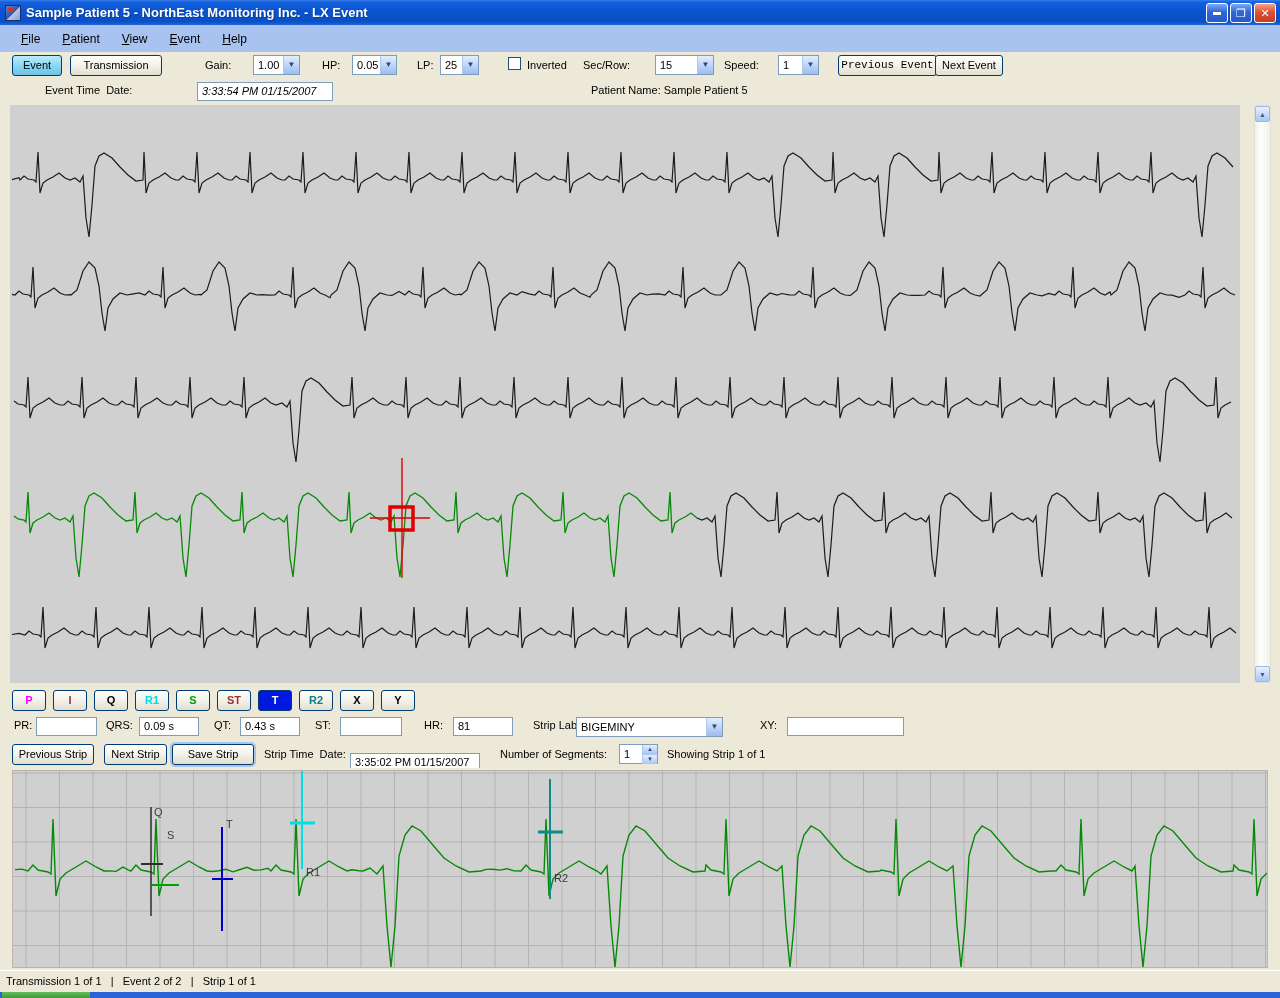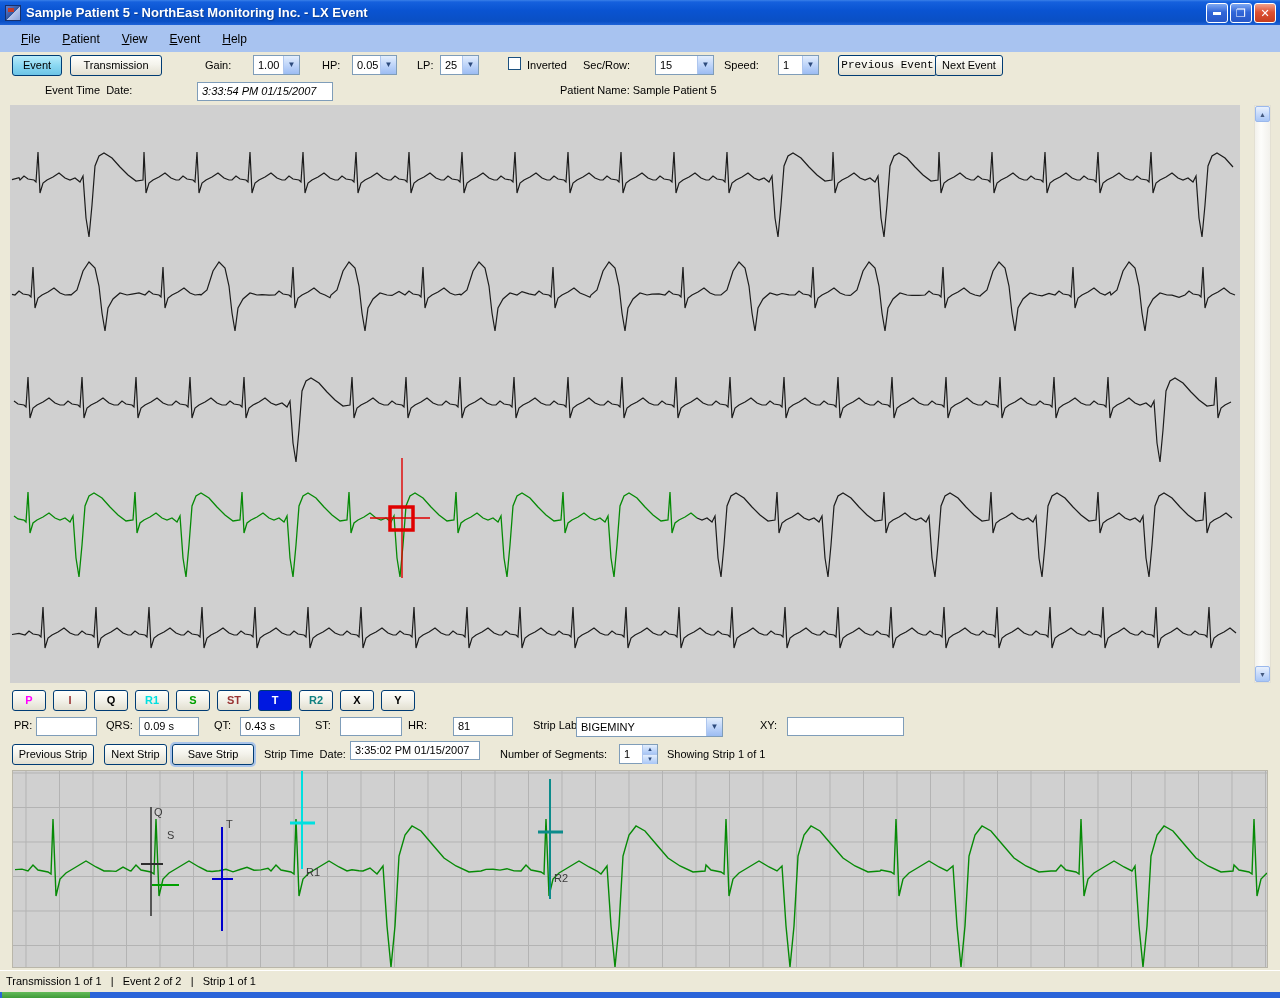--- a/index.html
+++ b/index.html
@@ -147,21 +147,21 @@
       <span class="arr">▼</span>
     </div>
 
     <div class="btn" style="left:838px;width:99px;font-family:Liberation Mono, monospace;">Previous Event</div>
     <div class="btn" style="left:935px;width:68px;">Next Event</div>
   </div>
 
   <div class="inforow">
     <span class="lbl" style="left:45px;">Event Time  Date:</span>
     <div class="field" style="left:197px;width:136px;font-style:italic;">3:33:54 PM 01/15/2007</div>
-    <span class="lbl" style="left:560px;">Patient Name: Sample Patient 5</span>
+    <span class="lbl" style="left:591px;">Patient Name: Sample Patient 5</span>
   </div>
 
   <div class="main-area">
     <svg id="main-svg" class="main-canvas" width="1230" height="578">
         <polyline points="2.0,74.7 9.0,72.7 10.0,75.0 14.0,71.0 18.0,74.0 24.0,75.0 26.0,77.0 28.0,47.0 30.0,88.0 33.0,78.0 37.0,75.0 43.0,72.0 49.0,68.0 55.0,73.0 60.0,75.0 65.0,73.0 70.0,77.0 73.0,71.0 76.0,113.0 79.0,132.0 82.0,100.0 85.0,61.0 89.0,51.0 94.0,48.0 102.0,53.0 110.0,62.0 118.0,70.0 126.0,76.0 133.0,75.0 134.0,47.0 136.0,88.0 139.0,78.0 143.0,75.0 149.0,72.0 155.0,68.0 161.0,73.0 166.0,75.0 169.0,75.0 173.0,71.0 177.0,74.0 183.0,75.0 185.0,77.0 187.0,47.0 189.0,88.0 192.0,78.0 196.0,75.0 202.0,72.0 208.0,68.0 214.0,73.0 219.0,75.0 222.0,75.0 226.0,71.0 230.0,74.0 236.0,75.0 238.0,77.0 240.0,47.0 242.0,88.0 245.0,78.0 249.0,75.0 255.0,72.0 261.0,68.0 267.0,73.0 272.0,75.0 275.0,75.0 279.0,71.0 283.0,74.0 289.0,75.0 291.0,77.0 293.0,47.0 295.0,88.0 298.0,78.0 302.0,75.0 308.0,72.0 314.0,68.0 320.0,73.0 325.0,75.0 328.0,75.0 332.0,71.0 336.0,74.0 342.0,75.0 344.0,77.0 346.0,47.0 348.0,88.0 351.0,78.0 355.0,75.0 361.0,72.0 367.0,68.0 373.0,73.0 378.0,75.0 381.0,75.0 385.0,71.0 389.0,74.0 395.0,75.0 397.0,77.0 399.0,47.0 401.0,88.0 404.0,78.0 408.0,75.0 414.0,72.0 420.0,68.0 426.0,73.0 431.0,75.0 434.0,75.0 438.0,71.0 442.0,74.0 448.0,75.0 450.0,77.0 452.0,47.0 454.0,88.0 457.0,78.0 461.0,75.0 467.0,72.0 473.0,68.0 479.0,73.0 484.0,75.0 487.0,75.0 491.0,71.0 495.0,74.0 501.0,75.0 503.0,77.0 505.0,47.0 507.0,88.0 510.0,78.0 514.0,75.0 520.0,72.0 526.0,68.0 532.0,73.0 537.0,75.0 540.0,75.0 544.0,71.0 548.0,74.0 554.0,75.0 556.0,77.0 558.0,47.0 560.0,88.0 563.0,78.0 567.0,75.0 573.0,72.0 579.0,68.0 585.0,73.0 590.0,75.0 593.0,75.0 597.0,71.0 601.0,74.0 607.0,75.0 609.0,77.0 611.0,47.0 613.0,88.0 616.0,78.0 620.0,75.0 626.0,72.0 632.0,68.0 638.0,73.0 643.0,75.0 646.0,75.0 650.0,71.0 654.0,74.0 660.0,75.0 662.0,77.0 664.0,47.0 666.0,88.0 669.0,78.0 673.0,75.0 679.0,72.0 685.0,68.0 691.0,73.0 696.0,75.0 699.0,75.0 703.0,71.0 707.0,74.0 713.0,75.0 715.0,77.0 717.0,47.0 719.0,88.0 722.0,78.0 726.0,75.0 732.0,72.0 738.0,68.0 744.0,73.0 749.0,75.0 754.0,73.0 759.0,77.0 762.0,71.0 765.0,113.0 768.0,132.0 771.0,100.0 774.0,61.0 778.0,51.0 783.0,48.0 791.0,53.0 799.0,62.0 807.0,70.0 815.0,76.0 822.0,75.0 823.0,47.0 825.0,88.0 828.0,78.0 832.0,75.0 838.0,72.0 844.0,68.0 850.0,73.0 855.0,75.0 860.0,73.0 865.0,77.0 868.0,71.0 871.0,113.0 874.0,132.0 877.0,100.0 880.0,61.0 884.0,51.0 889.0,48.0 897.0,53.0 905.0,62.0 913.0,70.0 921.0,76.0 928.0,75.0 929.0,47.0 931.0,88.0 934.0,78.0 938.0,75.0 944.0,72.0 950.0,68.0 956.0,73.0 961.0,75.0 964.0,75.0 968.0,71.0 972.0,74.0 978.0,75.0 980.0,77.0 982.0,47.0 984.0,88.0 987.0,78.0 991.0,75.0 997.0,72.0 1003.0,68.0 1009.0,73.0 1014.0,75.0 1017.0,75.0 1021.0,71.0 1025.0,74.0 1031.0,75.0 1033.0,77.0 1035.0,47.0 1037.0,88.0 1040.0,78.0 1044.0,75.0 1050.0,72.0 1056.0,68.0 1062.0,73.0 1067.0,75.0 1070.0,75.0 1074.0,71.0 1078.0,74.0 1084.0,75.0 1086.0,77.0 1088.0,47.0 1090.0,88.0 1093.0,78.0 1097.0,75.0 1103.0,72.0 1109.0,68.0 1115.0,73.0 1120.0,75.0 1123.0,75.0 1127.0,71.0 1131.0,74.0 1137.0,75.0 1139.0,77.0 1141.0,47.0 1143.0,88.0 1146.0,78.0 1150.0,75.0 1156.0,72.0 1162.0,68.0 1168.0,73.0 1173.0,75.0 1178.0,73.0 1183.0,77.0 1186.0,71.0 1189.0,113.0 1192.0,132.0 1195.0,100.0 1198.0,61.0 1202.0,51.0 1207.0,48.0 1215.0,53.0 1223.0,62.0" fill="none" stroke="#1c1c1c" stroke-width="1.2"></polyline>
         <polyline points="2.0,189.3 5.0,190.0 9.0,186.0 13.0,189.0 19.0,190.0 21.0,192.0 23.0,162.0 25.0,203.0 28.0,193.0 32.0,190.0 38.0,187.0 44.0,183.0 50.0,188.0 55.0,190.0 60.0,189.6 61.0,190.0 67.0,185.0 73.0,166.0 79.0,157.0 85.0,163.0 89.0,181.0 92.0,208.0 95.0,226.0 98.0,203.0 103.0,194.0 110.0,188.0 117.0,190.0 122.0,189.1 129.0,187.9 135.0,190.0 139.0,186.0 143.0,189.0 149.0,190.0 151.0,192.0 153.0,162.0 155.0,203.0 158.0,193.0 162.0,190.0 168.0,187.0 174.0,183.0 180.0,188.0 185.0,190.0 190.0,189.4 191.0,190.0 197.0,185.0 203.0,166.0 209.0,157.0 215.0,163.0 219.0,181.0 222.0,208.0 225.0,226.0 228.0,203.0 233.0,194.0 240.0,188.0 247.0,190.0 252.0,189.7 259.0,190.1 265.0,190.0 269.0,186.0 273.0,189.0 279.0,190.0 281.0,192.0 283.0,162.0 285.0,203.0 288.0,193.0 292.0,190.0 298.0,187.0 304.0,183.0 310.0,188.0 315.0,190.0 320.0,192.7 321.0,190.0 327.0,185.0 333.0,166.0 339.0,157.0 345.0,163.0 349.0,181.0 352.0,208.0 355.0,226.0 358.0,203.0 363.0,194.0 370.0,188.0 377.0,190.0 382.0,190.4 389.0,186.4 395.0,190.0 399.0,186.0 403.0,189.0 409.0,190.0 411.0,192.0 413.0,162.0 415.0,203.0 418.0,193.0 422.0,190.0 428.0,187.0 434.0,183.0 440.0,188.0 445.0,190.0 450.0,189.2 451.0,190.0 457.0,185.0 463.0,166.0 469.0,157.0 475.0,163.0 479.0,181.0 482.0,208.0 485.0,226.0 488.0,203.0 493.0,194.0 500.0,188.0 507.0,190.0 512.0,186.6 519.0,188.9 525.0,190.0 529.0,186.0 533.0,189.0 539.0,190.0 541.0,192.0 543.0,162.0 545.0,203.0 548.0,193.0 552.0,190.0 558.0,187.0 564.0,183.0 570.0,188.0 575.0,190.0 580.0,192.2 581.0,190.0 587.0,185.0 593.0,166.0 599.0,157.0 605.0,163.0 609.0,181.0 612.0,208.0 615.0,226.0 618.0,203.0 623.0,194.0 630.0,188.0 637.0,190.0 642.0,189.2 649.0,188.9 655.0,190.0 659.0,186.0 663.0,189.0 669.0,190.0 671.0,192.0 673.0,162.0 675.0,203.0 678.0,193.0 682.0,190.0 688.0,187.0 694.0,183.0 700.0,188.0 705.0,190.0 710.0,190.0 711.0,190.0 717.0,185.0 723.0,166.0 729.0,157.0 735.0,163.0 739.0,181.0 742.0,208.0 745.0,226.0 748.0,203.0 753.0,194.0 760.0,188.0 767.0,190.0 772.0,188.5 779.0,189.8 785.0,190.0 789.0,186.0 793.0,189.0 799.0,190.0 801.0,192.0 803.0,162.0 805.0,203.0 808.0,193.0 812.0,190.0 818.0,187.0 824.0,183.0 830.0,188.0 835.0,190.0 840.0,190.4 841.0,190.0 847.0,185.0 853.0,166.0 859.0,157.0 865.0,163.0 869.0,181.0 872.0,208.0 875.0,226.0 878.0,203.0 883.0,194.0 890.0,188.0 897.0,190.0 902.0,190.4 909.0,190.3 915.0,190.0 919.0,186.0 923.0,189.0 929.0,190.0 931.0,192.0 933.0,162.0 935.0,203.0 938.0,193.0 942.0,190.0 948.0,187.0 954.0,183.0 960.0,188.0 965.0,190.0 970.0,191.1 971.0,190.0 977.0,185.0 983.0,166.0 989.0,157.0 995.0,163.0 999.0,181.0 1002.0,208.0 1005.0,226.0 1008.0,203.0 1013.0,194.0 1020.0,188.0 1027.0,190.0 1032.0,190.8 1039.0,188.4 1045.0,190.0 1049.0,186.0 1053.0,189.0 1059.0,190.0 1061.0,192.0 1063.0,162.0 1065.0,203.0 1068.0,193.0 1072.0,190.0 1078.0,187.0 1084.0,183.0 1090.0,188.0 1095.0,190.0 1100.0,186.9 1101.0,190.0 1107.0,185.0 1113.0,166.0 1119.0,157.0 1125.0,163.0 1129.0,181.0 1132.0,208.0 1135.0,226.0 1138.0,203.0 1143.0,194.0 1150.0,188.0 1157.0,190.0 1162.0,190.1 1169.0,192.3 1175.0,190.0 1179.0,186.0 1183.0,189.0 1189.0,190.0 1191.0,192.0 1193.0,162.0 1195.0,203.0 1198.0,193.0 1202.0,190.0 1208.0,187.0 1214.0,183.0 1220.0,188.0 1225.0,190.0" fill="none" stroke="#1c1c1c" stroke-width="1.2"></polyline>
         <polyline points="4.0,296.0 8.0,299.0 14.0,300.0 16.0,302.0 18.0,272.0 20.0,313.0 23.0,303.0 27.0,300.0 33.0,297.0 39.0,293.0 45.0,298.0 50.0,300.0 54.0,300.0 58.0,296.0 62.0,299.0 68.0,300.0 70.0,302.0 72.0,272.0 74.0,313.0 77.0,303.0 81.0,300.0 87.0,297.0 93.0,293.0 99.0,298.0 104.0,300.0 108.0,300.0 112.0,296.0 116.0,299.0 122.0,300.0 124.0,302.0 126.0,272.0 128.0,313.0 131.0,303.0 135.0,300.0 141.0,297.0 147.0,293.0 153.0,298.0 158.0,300.0 162.0,300.0 166.0,296.0 170.0,299.0 176.0,300.0 178.0,302.0 180.0,272.0 182.0,313.0 185.0,303.0 189.0,300.0 195.0,297.0 201.0,293.0 207.0,298.0 212.0,300.0 216.0,300.0 220.0,296.0 224.0,299.0 230.0,300.0 232.0,302.0 234.0,272.0 236.0,313.0 239.0,303.0 243.0,300.0 249.0,297.0 255.0,293.0 261.0,298.0 266.0,300.0 272.0,298.0 277.0,302.0 280.0,296.0 283.0,338.0 286.0,357.0 289.0,325.0 292.0,286.0 296.0,276.0 301.0,273.0 309.0,278.0 317.0,287.0 325.0,295.0 333.0,301.0 340.0,300.0 342.0,272.0 344.0,313.0 347.0,303.0 351.0,300.0 357.0,297.0 363.0,293.0 369.0,298.0 374.0,300.0 378.0,300.0 382.0,296.0 386.0,299.0 392.0,300.0 394.0,302.0 396.0,272.0 398.0,313.0 401.0,303.0 405.0,300.0 411.0,297.0 417.0,293.0 423.0,298.0 428.0,300.0 432.0,300.0 436.0,296.0 440.0,299.0 446.0,300.0 448.0,302.0 450.0,272.0 452.0,313.0 455.0,303.0 459.0,300.0 465.0,297.0 471.0,293.0 477.0,298.0 482.0,300.0 486.0,300.0 490.0,296.0 494.0,299.0 500.0,300.0 502.0,302.0 504.0,272.0 506.0,313.0 509.0,303.0 513.0,300.0 519.0,297.0 525.0,293.0 531.0,298.0 536.0,300.0 540.0,300.0 544.0,296.0 548.0,299.0 554.0,300.0 556.0,302.0 558.0,272.0 560.0,313.0 563.0,303.0 567.0,300.0 573.0,297.0 579.0,293.0 585.0,298.0 590.0,300.0 594.0,300.0 598.0,296.0 602.0,299.0 608.0,300.0 610.0,302.0 612.0,272.0 614.0,313.0 617.0,303.0 621.0,300.0 627.0,297.0 633.0,293.0 639.0,298.0 644.0,300.0 648.0,300.0 652.0,296.0 656.0,299.0 662.0,300.0 664.0,302.0 666.0,272.0 668.0,313.0 671.0,303.0 675.0,300.0 681.0,297.0 687.0,293.0 693.0,298.0 698.0,300.0 702.0,300.0 706.0,296.0 710.0,299.0 716.0,300.0 718.0,302.0 720.0,272.0 722.0,313.0 725.0,303.0 729.0,300.0 735.0,297.0 741.0,293.0 747.0,298.0 752.0,300.0 756.0,300.0 760.0,296.0 764.0,299.0 770.0,300.0 772.0,302.0 774.0,272.0 776.0,313.0 779.0,303.0 783.0,300.0 789.0,297.0 795.0,293.0 801.0,298.0 806.0,300.0 810.0,300.0 814.0,296.0 818.0,299.0 824.0,300.0 826.0,302.0 828.0,272.0 830.0,313.0 833.0,303.0 837.0,300.0 843.0,297.0 849.0,293.0 855.0,298.0 860.0,300.0 864.0,300.0 868.0,296.0 872.0,299.0 878.0,300.0 880.0,302.0 882.0,272.0 884.0,313.0 887.0,303.0 891.0,300.0 897.0,297.0 903.0,293.0 909.0,298.0 914.0,300.0 918.0,300.0 922.0,296.0 926.0,299.0 932.0,300.0 934.0,302.0 936.0,272.0 938.0,313.0 941.0,303.0 945.0,300.0 951.0,297.0 957.0,293.0 963.0,298.0 968.0,300.0 972.0,300.0 976.0,296.0 980.0,299.0 986.0,300.0 988.0,302.0 990.0,272.0 992.0,313.0 995.0,303.0 999.0,300.0 1005.0,297.0 1011.0,293.0 1017.0,298.0 1022.0,300.0 1026.0,300.0 1030.0,296.0 1034.0,299.0 1040.0,300.0 1042.0,302.0 1044.0,272.0 1046.0,313.0 1049.0,303.0 1053.0,300.0 1059.0,297.0 1065.0,293.0 1071.0,298.0 1076.0,300.0 1080.0,300.0 1084.0,296.0 1088.0,299.0 1094.0,300.0 1096.0,302.0 1098.0,272.0 1100.0,313.0 1103.0,303.0 1107.0,300.0 1113.0,297.0 1119.0,293.0 1125.0,298.0 1130.0,300.0 1136.0,298.0 1141.0,302.0 1144.0,296.0 1147.0,338.0 1150.0,357.0 1153.0,325.0 1156.0,286.0 1160.0,276.0 1165.0,273.0 1173.0,278.0 1181.0,287.0 1189.0,295.0 1197.0,301.0 1204.0,300.0 1206.0,272.0 1208.0,313.0 1211.0,303.0 1215.0,300.0 1221.0,297.0" fill="none" stroke="#1c1c1c" stroke-width="1.2"></polyline>
         <polyline points="4.0,411.0 8.0,414.0 14.0,415.0 16.0,417.0 18.0,387.0 20.0,428.0 23.0,418.0 27.0,415.0 33.0,412.0 39.0,408.0 45.0,413.0 50.0,415.0 55.0,413.0 60.0,417.0 63.0,411.0 66.0,453.0 69.0,472.0 72.0,440.0 75.0,401.0 79.0,391.0 84.0,388.0 92.0,393.0 100.0,402.0 108.0,410.0 116.0,416.0 123.0,415.0 125.0,387.0 127.0,428.0 130.0,418.0 134.0,415.0 140.0,412.0 146.0,408.0 152.0,413.0 157.0,415.0 162.0,413.0 167.0,417.0 170.0,411.0 173.0,453.0 176.0,472.0 179.0,440.0 182.0,401.0 186.0,391.0 191.0,388.0 199.0,393.0 207.0,402.0 215.0,410.0 223.0,416.0 230.0,415.0 232.0,387.0 234.0,428.0 237.0,418.0 241.0,415.0 247.0,412.0 253.0,408.0 259.0,413.0 264.0,415.0 269.0,413.0 274.0,417.0 277.0,411.0 280.0,453.0 283.0,472.0 286.0,440.0 289.0,401.0 293.0,391.0 298.0,388.0 306.0,393.0 314.0,402.0 322.0,410.0 330.0,416.0 337.0,415.0 339.0,387.0 341.0,428.0 344.0,418.0 348.0,415.0 354.0,412.0 360.0,408.0 366.0,413.0 371.0,415.0 376.0,413.0 381.0,417.0 384.0,411.0 387.0,453.0 390.0,472.0 393.0,440.0 396.0,401.0 400.0,391.0 405.0,388.0 413.0,393.0 421.0,402.0 429.0,410.0 437.0,416.0 444.0,415.0 446.0,387.0 448.0,428.0 451.0,418.0 455.0,415.0 461.0,412.0 467.0,408.0 473.0,413.0 478.0,415.0 483.0,413.0 488.0,417.0 491.0,411.0 494.0,453.0 497.0,472.0 500.0,440.0 503.0,401.0 507.0,391.0 512.0,388.0 520.0,393.0 528.0,402.0 536.0,410.0 544.0,416.0 551.0,415.0 553.0,387.0 555.0,428.0 558.0,418.0 562.0,415.0 568.0,412.0 574.0,408.0 580.0,413.0 585.0,415.0 590.0,413.0 595.0,417.0 598.0,411.0 601.0,453.0 604.0,472.0 607.0,440.0 610.0,401.0 614.0,391.0 619.0,388.0 627.0,393.0 635.0,402.0 643.0,410.0 651.0,416.0 658.0,415.0 660.0,387.0 662.0,428.0 665.0,418.0 669.0,415.0 675.0,412.0 681.0,408.0 687.0,413.0" fill="none" stroke="#068a06" stroke-width="1.3"></polyline>
         <polyline points="687.0,413.0 692.0,415.0 697.0,413.0 702.0,417.0 705.0,411.0 708.0,453.0 711.0,472.0 714.0,440.0 717.0,401.0 721.0,391.0 726.0,388.0 734.0,393.0 742.0,402.0 750.0,410.0 758.0,416.0 765.0,415.0 767.0,387.0 769.0,428.0 772.0,418.0 776.0,415.0 782.0,412.0 788.0,408.0 794.0,413.0 799.0,415.0 804.0,413.0 809.0,417.0 812.0,411.0 815.0,453.0 818.0,472.0 821.0,440.0 824.0,401.0 828.0,391.0 833.0,388.0 841.0,393.0 849.0,402.0 857.0,410.0 865.0,416.0 872.0,415.0 874.0,387.0 876.0,428.0 879.0,418.0 883.0,415.0 889.0,412.0 895.0,408.0 901.0,413.0 906.0,415.0 911.0,413.0 916.0,417.0 919.0,411.0 922.0,453.0 925.0,472.0 928.0,440.0 931.0,401.0 935.0,391.0 940.0,388.0 948.0,393.0 956.0,402.0 964.0,410.0 972.0,416.0 979.0,415.0 981.0,387.0 983.0,428.0 986.0,418.0 990.0,415.0 996.0,412.0 1002.0,408.0 1008.0,413.0 1013.0,415.0 1018.0,413.0 1023.0,417.0 1026.0,411.0 1029.0,453.0 1032.0,472.0 1035.0,440.0 1038.0,401.0 1042.0,391.0 1047.0,388.0 1055.0,393.0 1063.0,402.0 1071.0,410.0 1079.0,416.0 1086.0,415.0 1088.0,387.0 1090.0,428.0 1093.0,418.0 1097.0,415.0 1103.0,412.0 1109.0,408.0 1115.0,413.0 1120.0,415.0 1125.0,413.0 1130.0,417.0 1133.0,411.0 1136.0,453.0 1139.0,472.0 1142.0,440.0 1145.0,401.0 1149.0,391.0 1154.0,388.0 1162.0,393.0 1170.0,402.0 1178.0,410.0 1186.0,416.0 1193.0,415.0 1195.0,387.0 1197.0,428.0 1200.0,418.0 1204.0,415.0 1210.0,412.0 1216.0,408.0 1222.0,413.0" fill="none" stroke="#1c1c1c" stroke-width="1.2"></polyline>
         <polyline points="2.0,529.5 9.0,528.4 15.0,530.0 19.0,526.0 23.0,529.0 29.0,530.0 31.0,532.0 33.0,502.0 35.0,543.0 38.0,533.0 42.0,530.0 48.0,527.0 54.0,523.0 60.0,528.0 65.0,530.0 68.0,530.0 72.0,526.0 76.0,529.0 82.0,530.0 84.0,532.0 86.0,502.0 88.0,543.0 91.0,533.0 95.0,530.0 101.0,527.0 107.0,523.0 113.0,528.0 118.0,530.0 121.0,530.0 125.0,526.0 129.0,529.0 135.0,530.0 137.0,532.0 139.0,502.0 141.0,543.0 144.0,533.0 148.0,530.0 154.0,527.0 160.0,523.0 166.0,528.0 171.0,530.0 174.0,530.0 178.0,526.0 182.0,529.0 188.0,530.0 190.0,532.0 192.0,502.0 194.0,543.0 197.0,533.0 201.0,530.0 207.0,527.0 213.0,523.0 219.0,528.0 224.0,530.0 227.0,530.0 231.0,526.0 235.0,529.0 241.0,530.0 243.0,532.0 245.0,502.0 247.0,543.0 250.0,533.0 254.0,530.0 260.0,527.0 266.0,523.0 272.0,528.0 277.0,530.0 280.0,530.0 284.0,526.0 288.0,529.0 294.0,530.0 296.0,532.0 298.0,502.0 300.0,543.0 303.0,533.0 307.0,530.0 313.0,527.0 319.0,523.0 325.0,528.0 330.0,530.0 333.0,530.0 337.0,526.0 341.0,529.0 347.0,530.0 349.0,532.0 351.0,502.0 353.0,543.0 356.0,533.0 360.0,530.0 366.0,527.0 372.0,523.0 378.0,528.0 383.0,530.0 386.0,530.0 390.0,526.0 394.0,529.0 400.0,530.0 402.0,532.0 404.0,502.0 406.0,543.0 409.0,533.0 413.0,530.0 419.0,527.0 425.0,523.0 431.0,528.0 436.0,530.0 439.0,530.0 443.0,526.0 447.0,529.0 453.0,530.0 455.0,532.0 457.0,502.0 459.0,543.0 462.0,533.0 466.0,530.0 472.0,527.0 478.0,523.0 484.0,528.0 489.0,530.0 492.0,530.0 496.0,526.0 500.0,529.0 506.0,530.0 508.0,532.0 510.0,502.0 512.0,543.0 515.0,533.0 519.0,530.0 525.0,527.0 531.0,523.0 537.0,528.0 542.0,530.0 545.0,530.0 549.0,526.0 553.0,529.0 559.0,530.0 561.0,532.0 563.0,502.0 565.0,543.0 568.0,533.0 572.0,530.0 578.0,527.0 584.0,523.0 590.0,528.0 595.0,530.0 598.0,530.0 602.0,526.0 606.0,529.0 612.0,530.0 614.0,532.0 616.0,502.0 618.0,543.0 621.0,533.0 625.0,530.0 631.0,527.0 637.0,523.0 643.0,528.0 648.0,530.0 651.0,530.0 655.0,526.0 659.0,529.0 665.0,530.0 667.0,532.0 669.0,502.0 671.0,543.0 674.0,533.0 678.0,530.0 684.0,527.0 690.0,523.0 696.0,528.0 701.0,530.0 704.0,530.0 708.0,526.0 712.0,529.0 718.0,530.0 720.0,532.0 722.0,502.0 724.0,543.0 727.0,533.0 731.0,530.0 737.0,527.0 743.0,523.0 749.0,528.0 754.0,530.0 757.0,530.0 761.0,526.0 765.0,529.0 771.0,530.0 773.0,532.0 775.0,502.0 777.0,543.0 780.0,533.0 784.0,530.0 790.0,527.0 796.0,523.0 802.0,528.0 807.0,530.0 810.0,530.0 814.0,526.0 818.0,529.0 824.0,530.0 826.0,532.0 828.0,502.0 830.0,543.0 833.0,533.0 837.0,530.0 843.0,527.0 849.0,523.0 855.0,528.0 860.0,530.0 863.0,530.0 867.0,526.0 871.0,529.0 877.0,530.0 879.0,532.0 881.0,502.0 883.0,543.0 886.0,533.0 890.0,530.0 896.0,527.0 902.0,523.0 908.0,528.0 913.0,530.0 916.0,530.0 920.0,526.0 924.0,529.0 930.0,530.0 932.0,532.0 934.0,502.0 936.0,543.0 939.0,533.0 943.0,530.0 949.0,527.0 955.0,523.0 961.0,528.0 966.0,530.0 969.0,530.0 973.0,526.0 977.0,529.0 983.0,530.0 985.0,532.0 987.0,502.0 989.0,543.0 992.0,533.0 996.0,530.0 1002.0,527.0 1008.0,523.0 1014.0,528.0 1019.0,530.0 1022.0,530.0 1026.0,526.0 1030.0,529.0 1036.0,530.0 1038.0,532.0 1040.0,502.0 1042.0,543.0 1045.0,533.0 1049.0,530.0 1055.0,527.0 1061.0,523.0 1067.0,528.0 1072.0,530.0 1075.0,530.0 1079.0,526.0 1083.0,529.0 1089.0,530.0 1091.0,532.0 1093.0,502.0 1095.0,543.0 1098.0,533.0 1102.0,530.0 1108.0,527.0 1114.0,523.0 1120.0,528.0 1125.0,530.0 1128.0,530.0 1132.0,526.0 1136.0,529.0 1142.0,530.0 1144.0,532.0 1146.0,502.0 1148.0,543.0 1151.0,533.0 1155.0,530.0 1161.0,527.0 1167.0,523.0 1173.0,528.0 1178.0,530.0 1181.0,530.0 1185.0,526.0 1189.0,529.0 1195.0,530.0 1197.0,532.0 1199.0,502.0 1201.0,543.0 1204.0,533.0 1208.0,530.0 1214.0,527.0 1220.0,523.0 1226.0,528.0" fill="none" stroke="#1c1c1c" stroke-width="1.2"></polyline>
@@ -190,37 +190,37 @@
 
   <div class="measure-row">
     <span class="lbl" style="left:14px;">PR:</span>
     <div class="field" style="left:36px;width:61px;"></div>
     <span class="lbl" style="left:106px;">QRS:</span>
     <div class="field" style="left:139px;width:60px;">0.09 s</div>
     <span class="lbl" style="left:214px;">QT:</span>
     <div class="field" style="left:240px;width:60px;">0.43 s</div>
     <span class="lbl" style="left:315px;">ST:</span>
     <div class="field" style="left:340px;width:62px;"></div>
-    <span class="lbl" style="left:408px;text-align:center;">HR:</span>
+    <span class="lbl" style="left:424px;text-align:center;">HR:</span>
     <div class="field" style="left:453px;width:60px;">81</div>
     <span class="lbl" style="left:533px;">Strip Label:</span>
     <div class="select" style="left:576px;width:147px;top:4px;">
       <span class="val">BIGEMINY</span>
       <span class="arr">▼</span>
     </div>
     <span class="lbl" style="left:760px;">XY:</span>
     <div class="field" style="left:787px;width:117px;"></div>
   </div>
 
   <div class="stripctl-row">
     <div class="btn" style="left:12px;width:82px;top:4px;">Previous Strip</div>
     <div class="btn" style="left:104px;width:63px;top:4px;">Next Strip</div>
     <div class="btn default-focus" style="left:172px;width:82px;top:4px;">Save Strip</div>
     <span class="lbl" style="left:264px;top:8px;">Strip Time  Date:</span>
-    <div class="field" style="left:350px;width:130px;top:1px;">3:35:02 PM 01/15/2007</div>
+    <div class="field" style="left:350px;width:130px;top:13px;">3:35:02 PM 01/15/2007</div>
     <span class="lbl" style="left:500px;top:8px;">Number of Segments:</span>
     <div class="spinner" style="left:619px;">
       <span class="sval">1</span>
       <span class="sarrows">
         <div>▲</div>
         <div>▼</div>
       </span>
     </div>
     <span class="lbl" style="left:667px;top:8px;">Showing Strip 1 of 1</span>
   </div>

